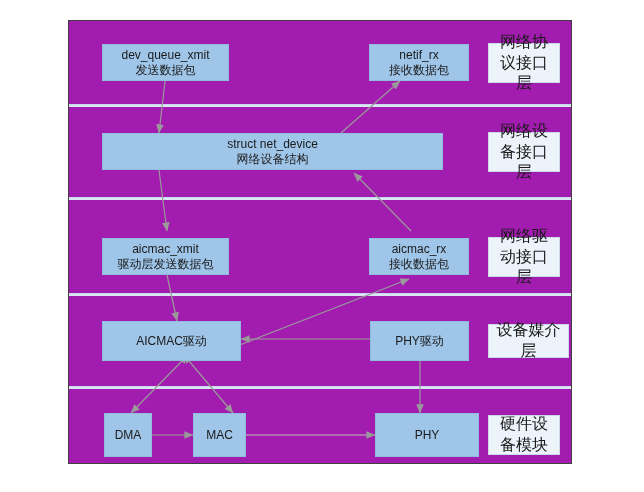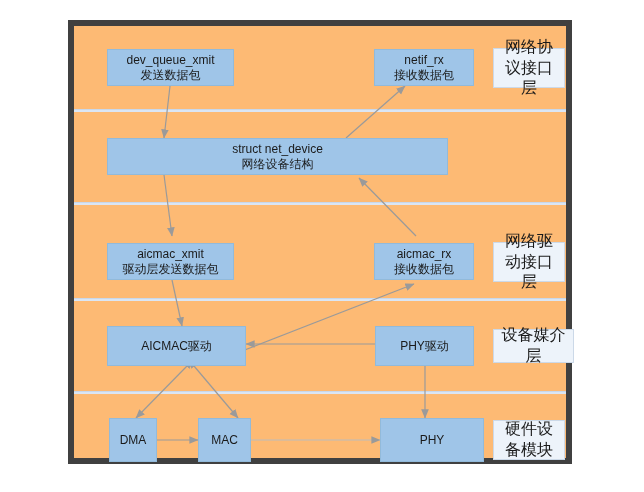--- a/index.html
+++ b/index.html
@@ -16,22 +16,22 @@
     background: #ffffff;
     overflow: hidden;
   }
   
   #diagram-container {
     position: absolute;
     left: 68px;
     top: 20px;
     width: 504px;
     height: 444px;
-    background: #fdba74;
-    border: 6px solid #404040;
+    background: #a21caf;
+    border: 1px solid #404040;
     box-sizing: border-box;
   }
   
   .band-divider {
     position: absolute;
     left: 0;
     width: 100%;
     height: 1px;
     background: #c9d8ea;
   }
@@ -142,20 +142,23 @@
 
     <div class="layer-label" style="left:419px; top:22px; width:72px; height:40px;">
       <span>网络协议接口层</span>
     </div>
 
     <div class="node" style="left:33px; top:112px; width:341px; height:37px;">
       <span class="ln1">struct net_device</span>
       <span class="ln2">网络设备结构</span>
     </div>
 
+    <div class="layer-label" style="left:419px; top:111px; width:72px; height:40px;">
+      <span>网络设备接口层</span>
+    </div>
 
     <div class="node" style="left:33px; top:217px; width:127px; height:37px;">
       <span class="ln1">aicmac_xmit</span>
       <span class="ln2">驱动层发送数据包</span>
     </div>
 
     <div class="node" style="left:300px; top:217px; width:100px; height:37px;">
       <span class="ln1">aicmac_rx</span>
       <span class="ln2">接收数据包</span>
     </div>

